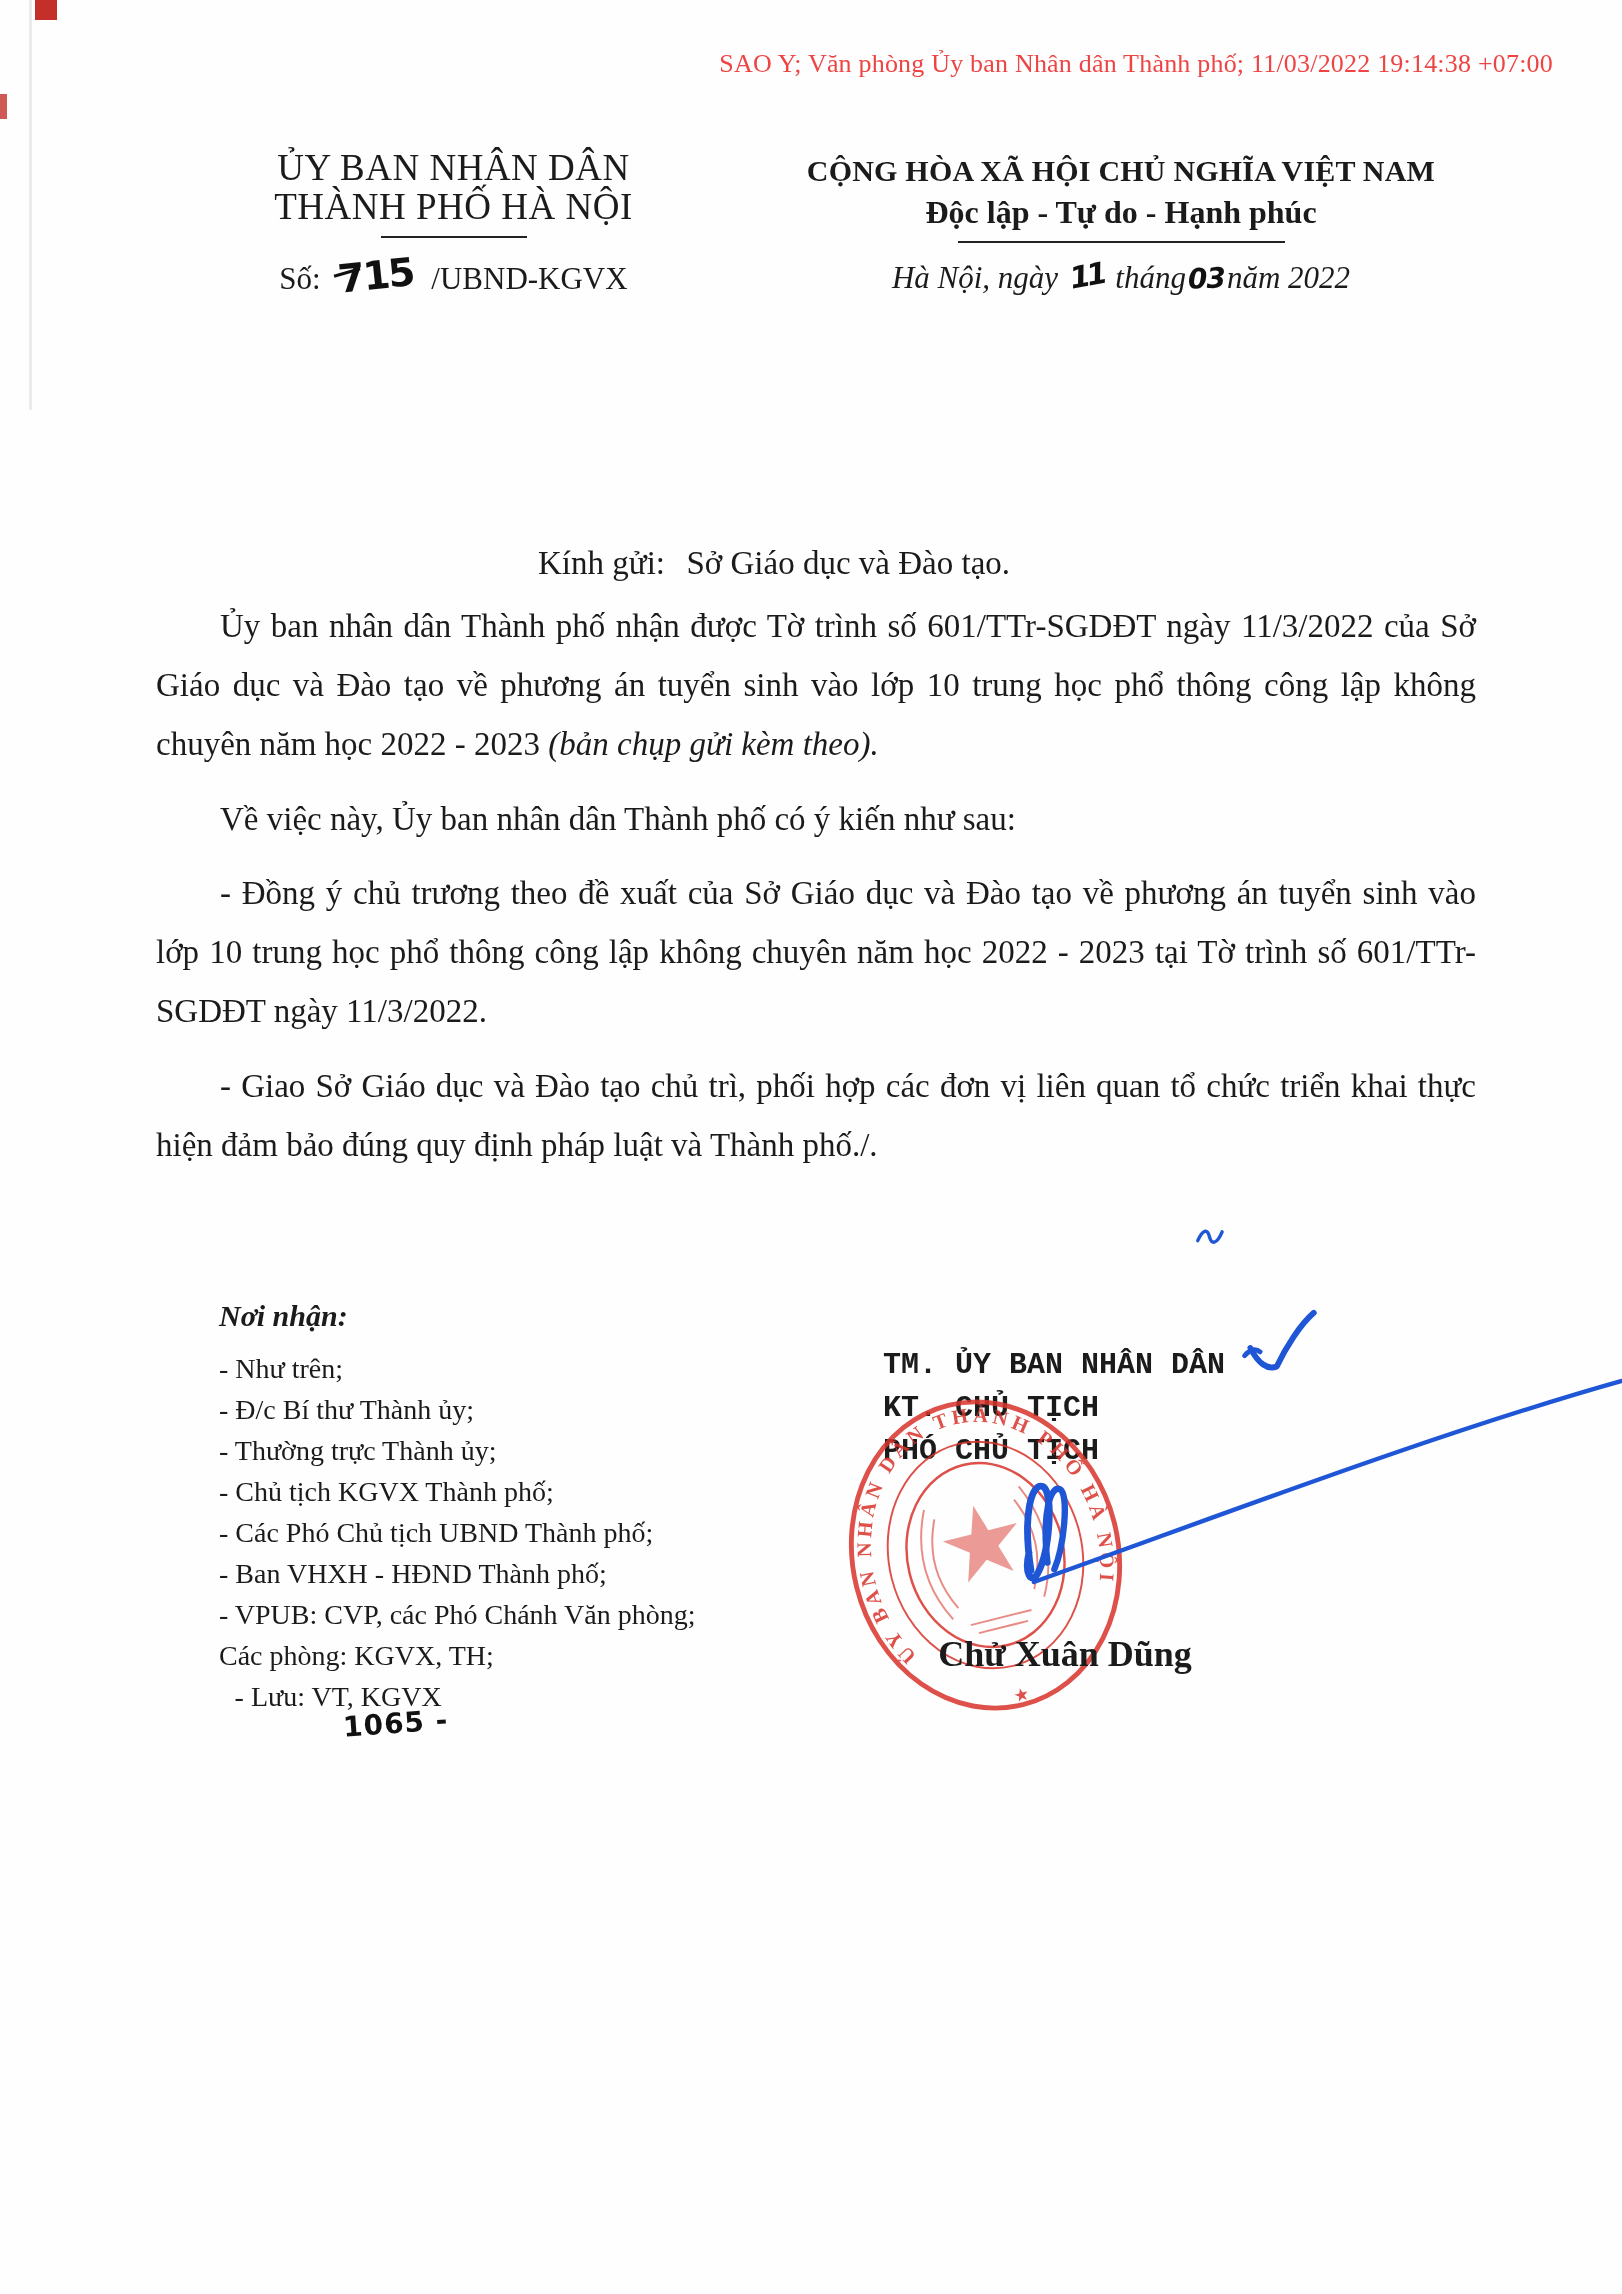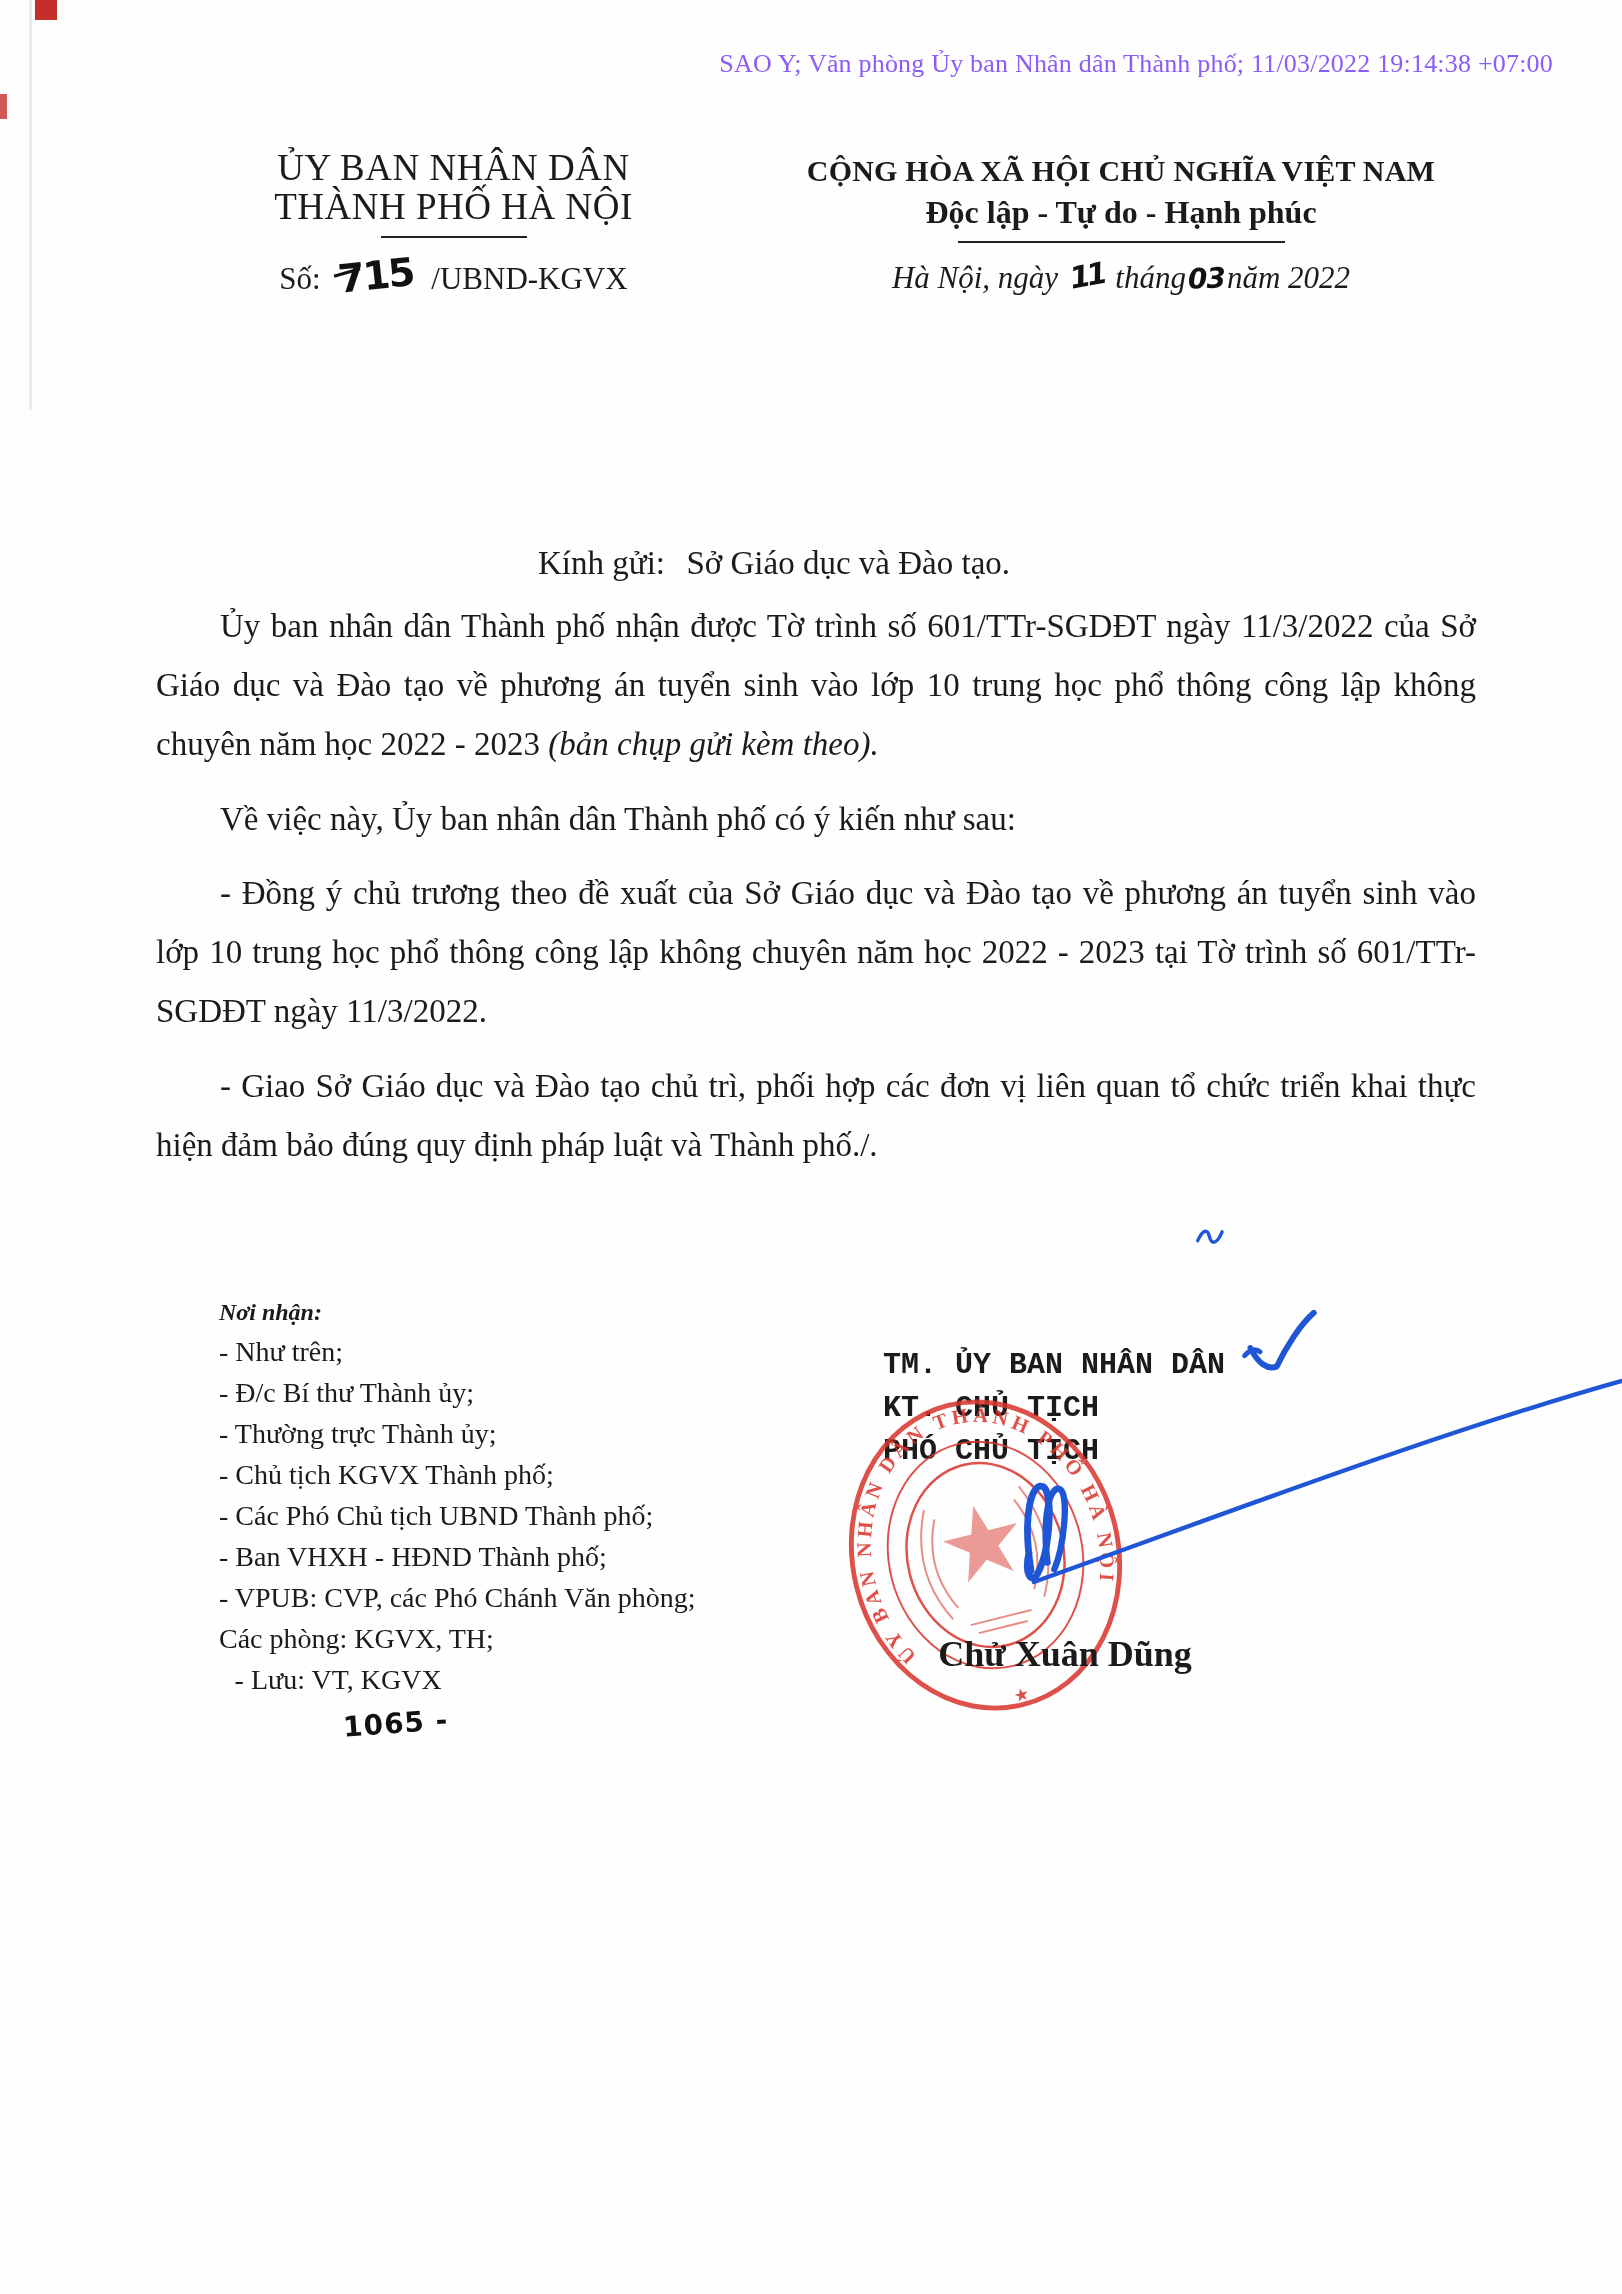--- a/index.html
+++ b/index.html
@@ -2,21 +2,21 @@
 <html><head>
 <meta charset="utf-8">
 <style>
   html,body{margin:0;padding:0;background:#e8e8e8;}
   .page{
     position:relative;width:1623px;height:2295px;background:#fefefe;
     font-family:"Liberation Serif", serif;color:#1b1b1b;overflow:hidden;
     margin:0 auto;
   }
   
-  .cert{position:absolute;top:49px;right:70px;font-size:26px;letter-spacing:0.2px;color:#8b5cf6;}
+  .cert{position:absolute;top:49px;right:70px;font-size:26px;letter-spacing:0.2px;color:#ef4444;}
   
   .hdr-left{position:absolute;left:200px;top:148px;width:507px;text-align:center;}
   .hdr-left .org{font-weight:normal;font-size:37px;line-height:39px;letter-spacing:0.5px;}
   .divider{height:2px;background:#222;margin:9.8px auto 0 auto;}
   .div-left{width:146px;}
   .div-right{width:327px;}
   .so-line{margin-top:15.6px;font-size:31px;}
   .subject{margin-top:13.7px;font-size:28px;line-height:40px;}
   .hdr-right{position:absolute;left:770px;top:154px;width:702px;text-align:center;}
   .nat1{font-weight:bold;font-size:30px;letter-spacing:0.2px;}
@@ -31,21 +31,21 @@
   .hw-note{position:absolute;left:343px;top:1707px;font-size:28px;transform:rotate(-4deg);letter-spacing:1px;}
   
   .kinhgui{position:absolute;left:538px;top:514px;font-size:33px;margin-top:31px;}
   .kinhgui .val{margin-left:21.5px;}
   .body-text{position:absolute;left:156px;top:597px;width:1320px;font-size:33px;line-height:59px;text-align:justify;}
   .body-text p{margin:0 0 0 0;text-indent:64px;}
   .body-text p + p{margin-top:15.6px;}
   .it{font-style:italic;}
   
   .noinhan{position:absolute;left:219px;top:1299px;width:546px;}
-  .noinhan .title{font-weight:bold;font-style:italic;font-size:24px;margin-bottom:5px;}
+  .noinhan .title{font-weight:bold;font-style:italic;font-size:30px;margin-bottom:15px;}
   .noinhan ul{list-style:none;margin:0;padding:0;font-size:28px;line-height:41px;}
   .noinhan li:nth-child(9){padding-left:15.6px;}
   .signblock{position:absolute;left:883px;top:1344px;width:468px;text-align:left;font-weight:bold;font-size:30px;line-height:43px;font-family:Liberation Mono, monospace;}
   .signer{position:absolute;left:858px;top:1633px;width:414px;text-align:center;font-weight:bold;font-size:36px;}
   
   .seal{position:absolute;left:839px;top:1389px;width:293px;height:332px;}
   .ink{position:absolute;left:0;top:0;width:1623px;height:2295px;pointer-events:none;}
   
   .speck-red{position:absolute;background:#c42f2a;}
   .sp1{left:35px;top:0;width:21.5px;height:19.5px;}

